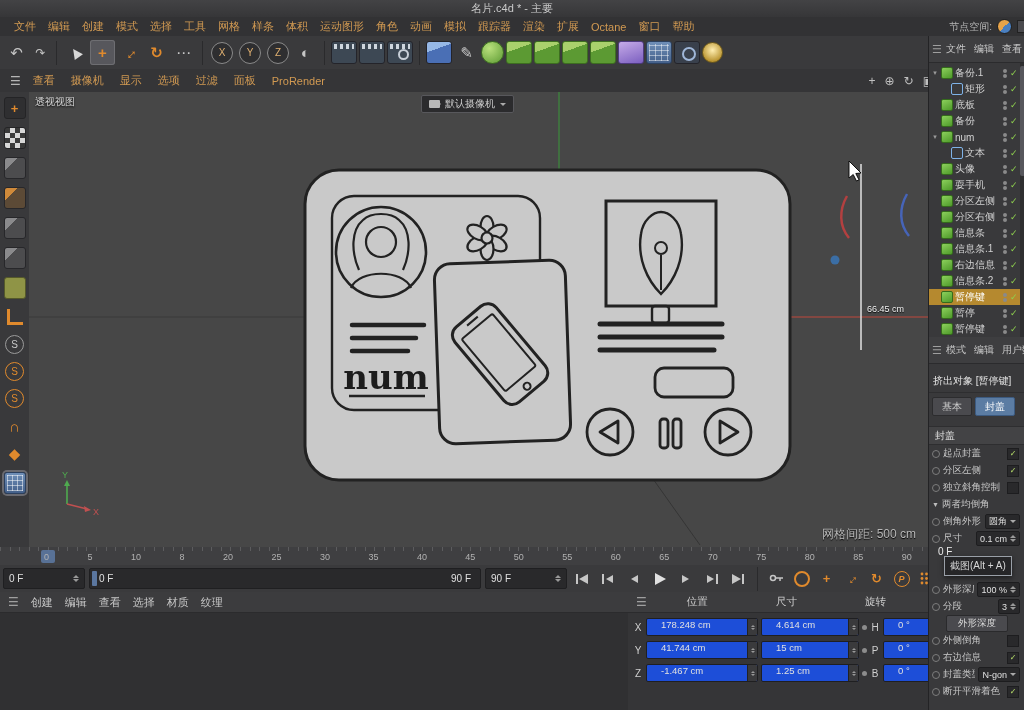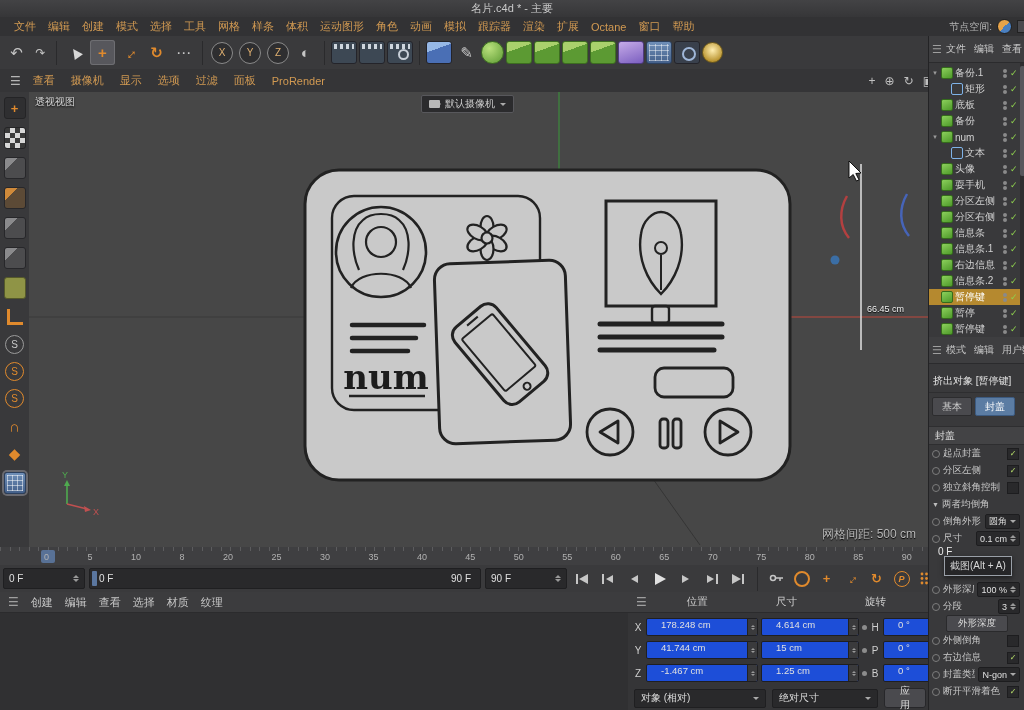--- a/index.html
+++ b/index.html
@@ -627,31 +627,20 @@
       <i class="kdot2"></i>
       <span class="axis">B</span>
       <span class="cfield cf-rot">
           <span>0 °</span>
           <i class="st">
             <i class="u"></i>
             <i class="d2"></i>
           </i>
         </span>
     </div>
-    <div class="cfooter">
-      <span class="cdrop cd1">
-          <span>对象 (相对)</span>
-          <i class="ca"></i>
-        </span>
-      <span class="cdrop cd2">
-          <span>绝对尺寸</span>
-          <i class="ca"></i>
-        </span>
-      <span class="applybtn">应用</span>
-    </div>
   </div>
 
   <div class="abs rightpanel">
     <div class="om-menu">
       <span class="hamb">☰</span>
       <span class="mitem">文件</span>
       <span class="mitem">编辑</span>
       <span class="mitem">查看</span>
     </div>
 

